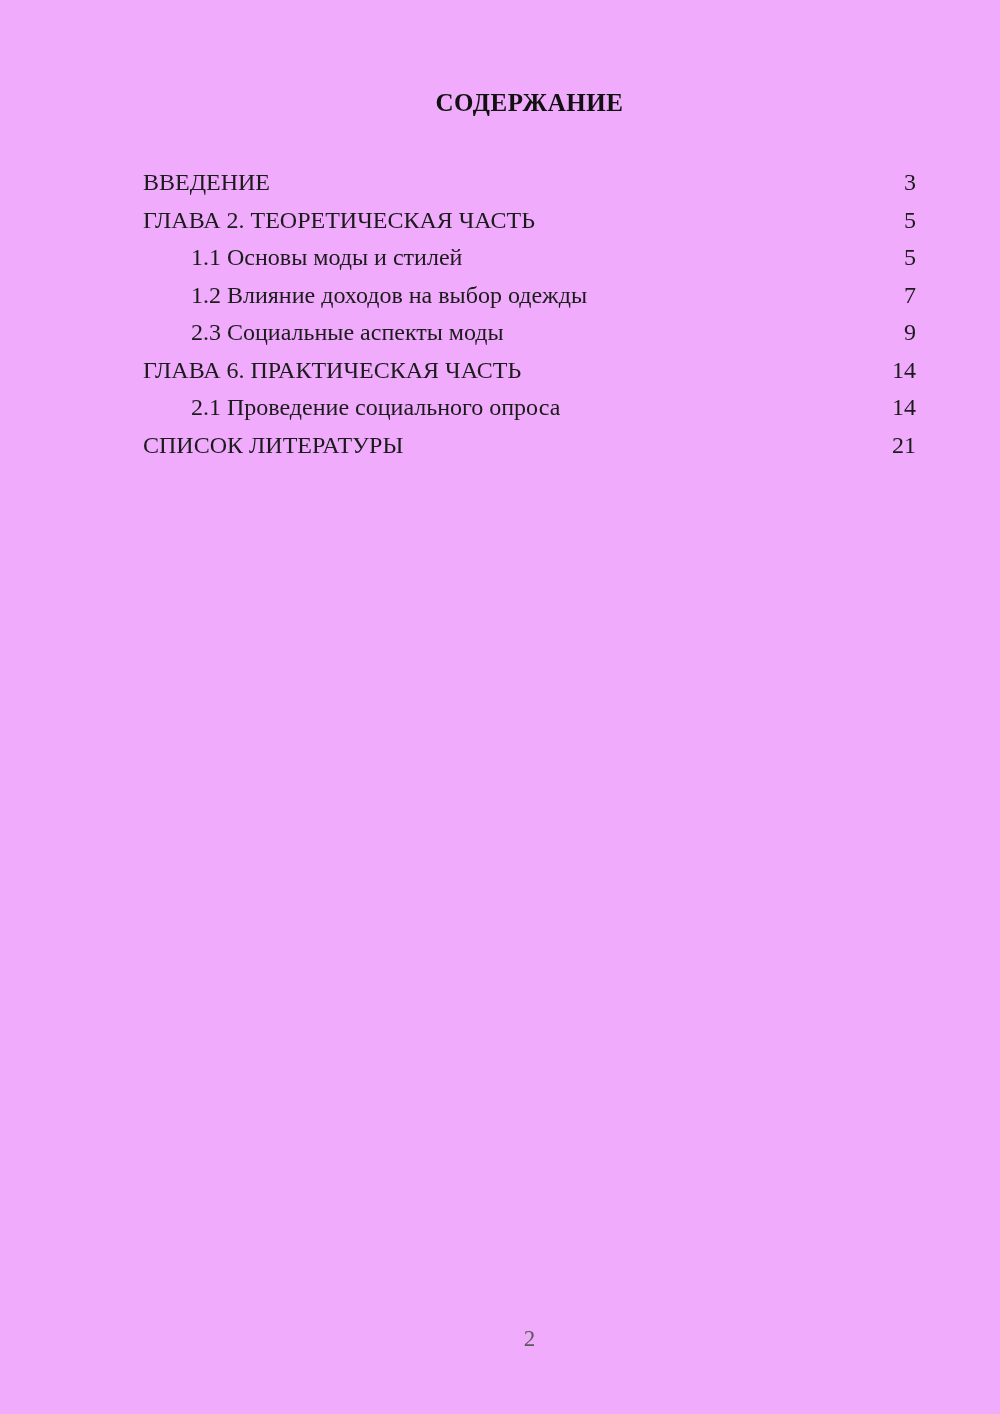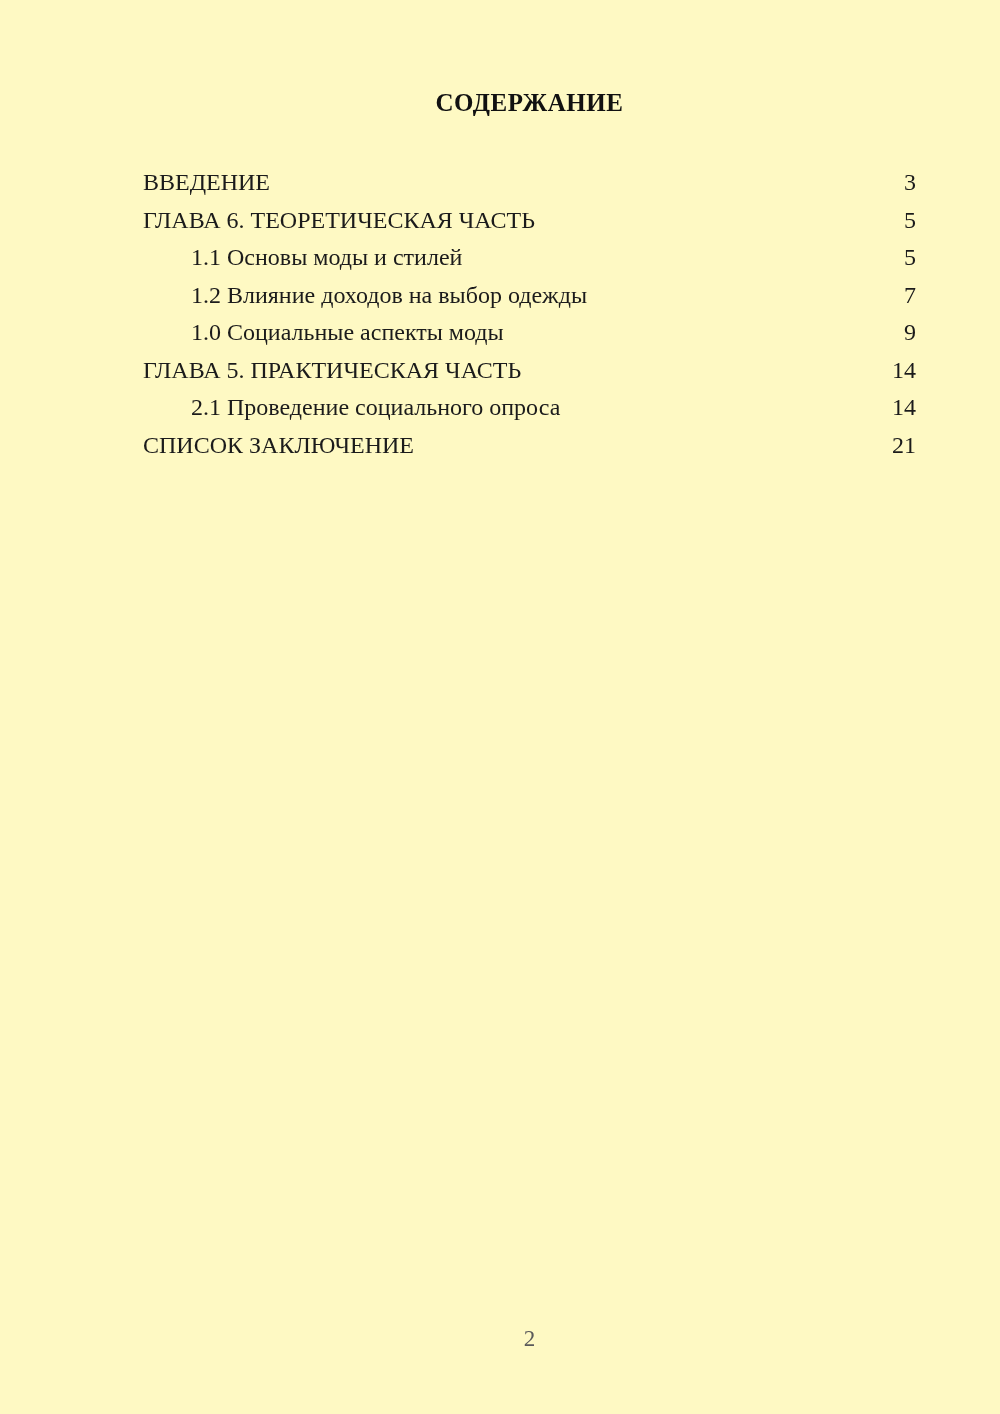--- a/index.html
+++ b/index.html
@@ -2,21 +2,21 @@
 <html><head>
 <meta charset="utf-8">
 <style>
   * { margin: 0; padding: 0; box-sizing: border-box; }
   html, body { background: #ffffff; }
   .page {
     position: relative;
     width: 1000px;
     height: 1414px;
     margin: 0 auto;
-    background: #fef9c3;
+    background: #f0abfc;
     font-family: "Liberation Serif", "DejaVu Serif", serif;
     color: #1b1b1b;
     overflow: hidden;
   }
   .content {
     position: absolute;
     left: 143px;
     top: 0;
     width: 773px;
   }
@@ -68,44 +68,44 @@
 <div class="page">
   <div class="content">
     <div class="doc-title">СОДЕРЖАНИЕ</div>
 
     <div class="toc" id="toc-list">
         <div class="toc-row level-0">
     <span class="toc-label">ВВЕДЕНИЕ</span>
     <span class="toc-page">3</span>
   </div>
         <div class="toc-row level-0">
-    <span class="toc-label">ГЛАВА 6. ТЕОРЕТИЧЕСКАЯ ЧАСТЬ</span>
+    <span class="toc-label">ГЛАВА 2. ТЕОРЕТИЧЕСКАЯ ЧАСТЬ</span>
     <span class="toc-page">5</span>
   </div>
         <div class="toc-row level-1">
     <span class="toc-label">1.1 Основы моды и стилей</span>
     <span class="toc-page">5</span>
   </div>
         <div class="toc-row level-1">
     <span class="toc-label">1.2 Влияние доходов на выбор одежды</span>
     <span class="toc-page">7</span>
   </div>
         <div class="toc-row level-1">
-    <span class="toc-label">1.0 Социальные аспекты моды</span>
+    <span class="toc-label">2.3 Социальные аспекты моды</span>
     <span class="toc-page">9</span>
   </div>
         <div class="toc-row level-0">
-    <span class="toc-label">ГЛАВА 5. ПРАКТИЧЕСКАЯ ЧАСТЬ</span>
+    <span class="toc-label">ГЛАВА 6. ПРАКТИЧЕСКАЯ ЧАСТЬ</span>
     <span class="toc-page">14</span>
   </div>
         <div class="toc-row level-1">
     <span class="toc-label">2.1 Проведение социального опроса</span>
     <span class="toc-page">14</span>
   </div>
         <div class="toc-row level-0">
-    <span class="toc-label">СПИСОК ЗАКЛЮЧЕНИЕ</span>
+    <span class="toc-label">СПИСОК ЛИТЕРАТУРЫ</span>
     <span class="toc-page">21</span>
   </div>
       </div>
   </div>
 
   <div class="footer">2</div>
 </div>
 
 </body></html>

